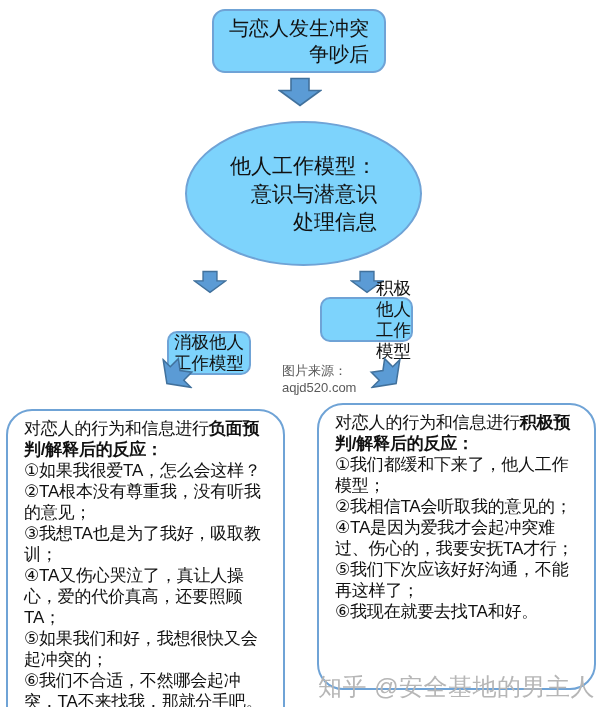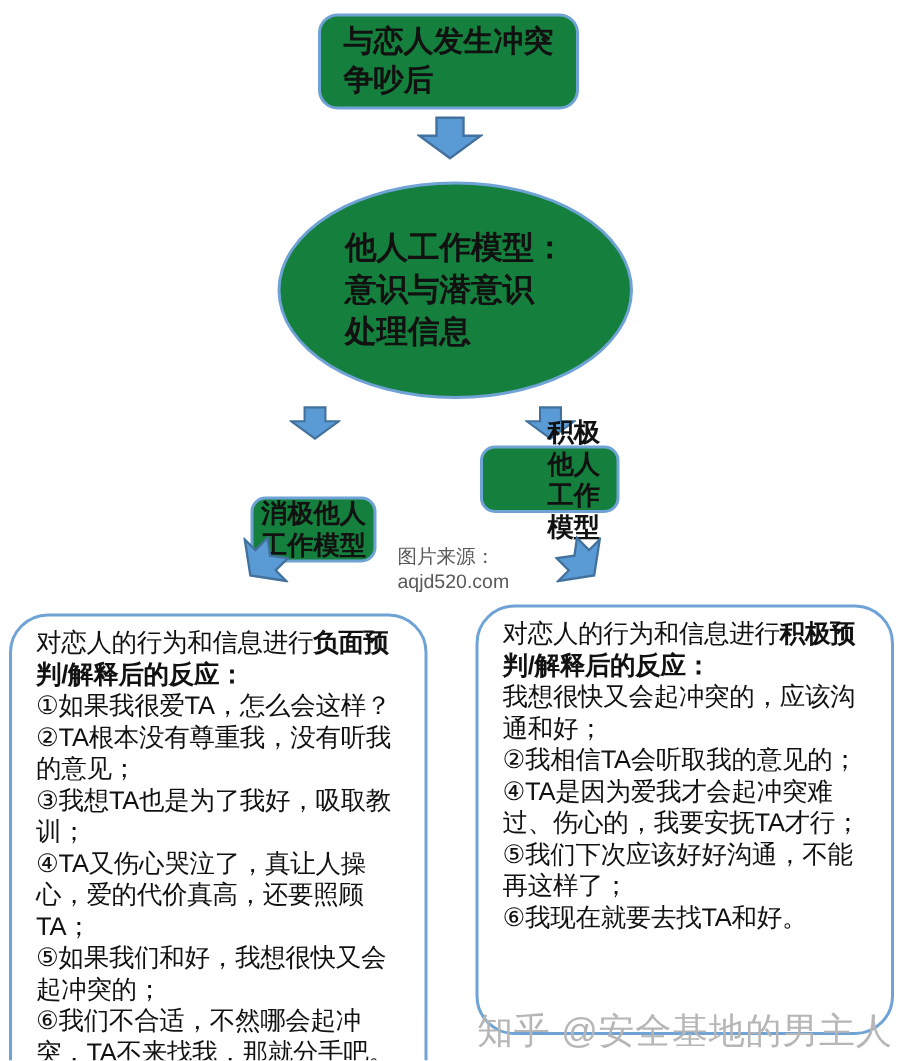--- a/index.html
+++ b/index.html
@@ -10,21 +10,21 @@
   }
   *{margin:0;padding:0;box-sizing:border-box;}
   body{background:#ffffff;font-family:"Liberation Sans","DejaVu Sans",sans-serif;}
   .canvas{
     position:relative;width:600px;height:707px;background:#ffffff;overflow:hidden;
     color:var(--text);
   }
   .preline{white-space:pre-line;}
   .shape{
     position:absolute;display:flex;align-items:center;justify-content:center;
-    text-align:left;font-weight:bold;color:var(--text);background:#15803d;
+    text-align:right;font-weight:normal;color:var(--text);background:#7dd3fc;
   }
   .start-box{
     left:212px;top:9px;width:174px;height:64px;
     border:2.5px solid var(--shape-border);border-radius:13px;
     font-size:20px;line-height:26px;
   }
   .model-ellipse{
     left:185px;top:121px;width:237px;height:145px;
     border:2px solid var(--shape-border);border-radius:50%;
     font-size:21px;line-height:28px;
@@ -35,21 +35,21 @@
   }
   .small-box.neg{left:167px;top:297px;width:84px;height:44px;margin-top:34px;}
   .small-box.pos{left:320px;top:297px;width:93px;height:45px;padding-left:43px;}
   .arrow{position:absolute;}
   .arrow-top{left:278px;top:77px;width:44px;height:30px;}
   .arrow-neg{left:193px;top:269px;width:34px;height:26px;}
   .arrow-pos{left:350px;top:269px;width:34px;height:26px;}
   .arrow-diag-left{left:155px;top:359px;width:42px;height:31px;transform:rotate(45deg);}
   .arrow-diag-right{left:366px;top:359px;width:42px;height:31px;transform:rotate(-45deg);}
   .source-caption{
-    position:absolute;left:265px;top:362px;
+    position:absolute;left:282px;top:362px;
     font-size:13px;line-height:17px;color:#595959;
   }
   .big-box{
     position:absolute;background:#ffffff;
     border:2px solid var(--shape-border);border-radius:26px;
     padding:7px 13px 6px 16px;
     font-size:17px;line-height:21px;color:var(--text);
     letter-spacing:-0.2px;
   }
   .big-box.neg{left:6px;top:409px;width:279px;height:354px;}
@@ -106,21 +106,21 @@
     <div>①如果我很爱TA，怎么会这样？</div>
     <div>②TA根本没有尊重我，没有听我的意见；</div>
     <div>③我想TA也是为了我好，吸取教训；</div>
     <div>④TA又伤心哭泣了，真让人操心，爱的代价真高，还要照顾TA；</div>
     <div>⑤如果我们和好，我想很快又会起冲突的；</div>
     <div>⑥我们不合适，不然哪会起冲突，TA不来找我，那就分手吧。</div>
   </div>
 
   <div class="big-box pos">
     <span>对恋人的行为和信息进行</span><b>积极预判/解释后的反应：</b>
-    <div>我想很快又会起冲突的，应该沟通和好；</div>
+    <div>①我们都缓和下来了，他人工作模型；</div>
     <div>②我相信TA会听取我的意见的；</div>
     <div>④TA是因为爱我才会起冲突难过、伤心的，我要安抚TA才行；</div>
     <div>⑤我们下次应该好好沟通，不能再这样了；</div>
     <div>⑥我现在就要去找TA和好。</div>
   </div>
 
   <div class="watermark">知乎 @安全基地的男主人</div>
 
 </div>
 

